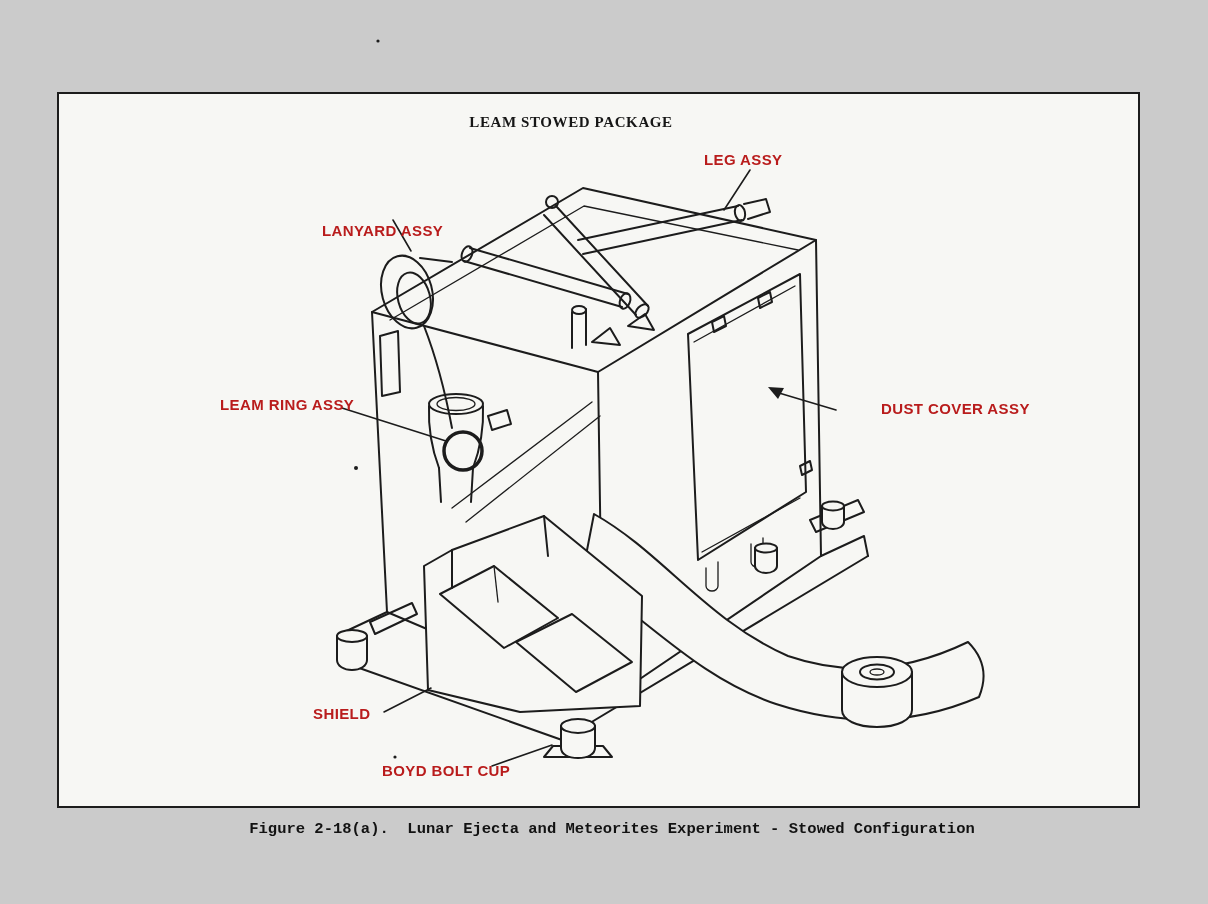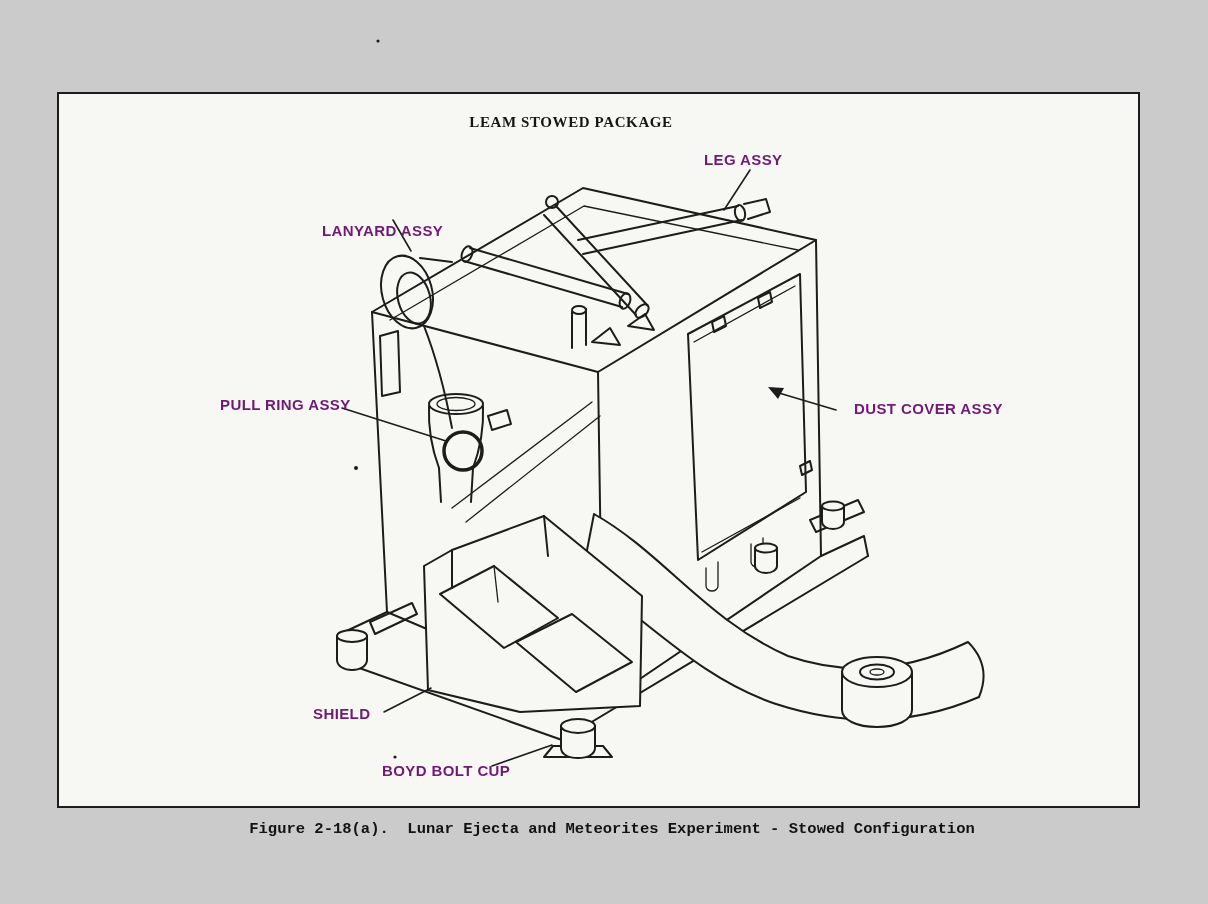--- a/index.html
+++ b/index.html
@@ -31,21 +31,21 @@
   }
   .art .fill-paper { fill:#f7f7f4; }
   .art .fill-ink   { fill:#1c1c1c; stroke:none; }
   .art .thin       { stroke-width:1.3; }
   .art .leaders path { stroke-width:1.6; }
   .label {
     position:absolute;
     font-size:15px;
     font-weight:700;
     letter-spacing:0.4px;
-    color:#701a75;
+    color:#b91c1c;
     white-space:nowrap;
   }
   .figure-title {
     position:absolute;
     left:571px; top:114px;
     transform:translateX(-50%);
     font-size:15px;
     font-weight:700;
     letter-spacing:0.6px;
     color:#161616;
@@ -187,20 +187,20 @@
       <circle class="fill-ink" cx="378" cy="41" r="1.6"></circle>
       <circle class="fill-ink" cx="356" cy="468" r="2"></circle>
       <circle class="fill-ink" cx="395" cy="757" r="1.6"></circle>
     </g>
   </svg>
 
   <div class="figure-title">LEAM STOWED PACKAGE</div>
 
   <div class="label" style="left:704px; top:151px;">LEG ASSY</div>
   <div class="label" style="left:322px; top:202px;margin-top:20px;">LANYARD ASSY</div>
-  <div class="label" style="left:220px; top:396px;">PULL RING ASSY</div>
-  <div class="label" style="left:854px; top:400px;">DUST COVER ASSY</div>
+  <div class="label" style="left:220px; top:396px;">LEAM RING ASSY</div>
+  <div class="label" style="left:881px; top:400px;">DUST COVER ASSY</div>
   <div class="label" style="left:313px; top:705px;">SHIELD</div>
   <div class="label" style="left:375px; top:762px;margin-left:7px;">BOYD BOLT CUP</div>
 
   <div class="caption">Figure 2-18(a).  Lunar Ejecta and Meteorites Experiment - Stowed Configuration</div>
 
 </div>
 
 </body></html>

